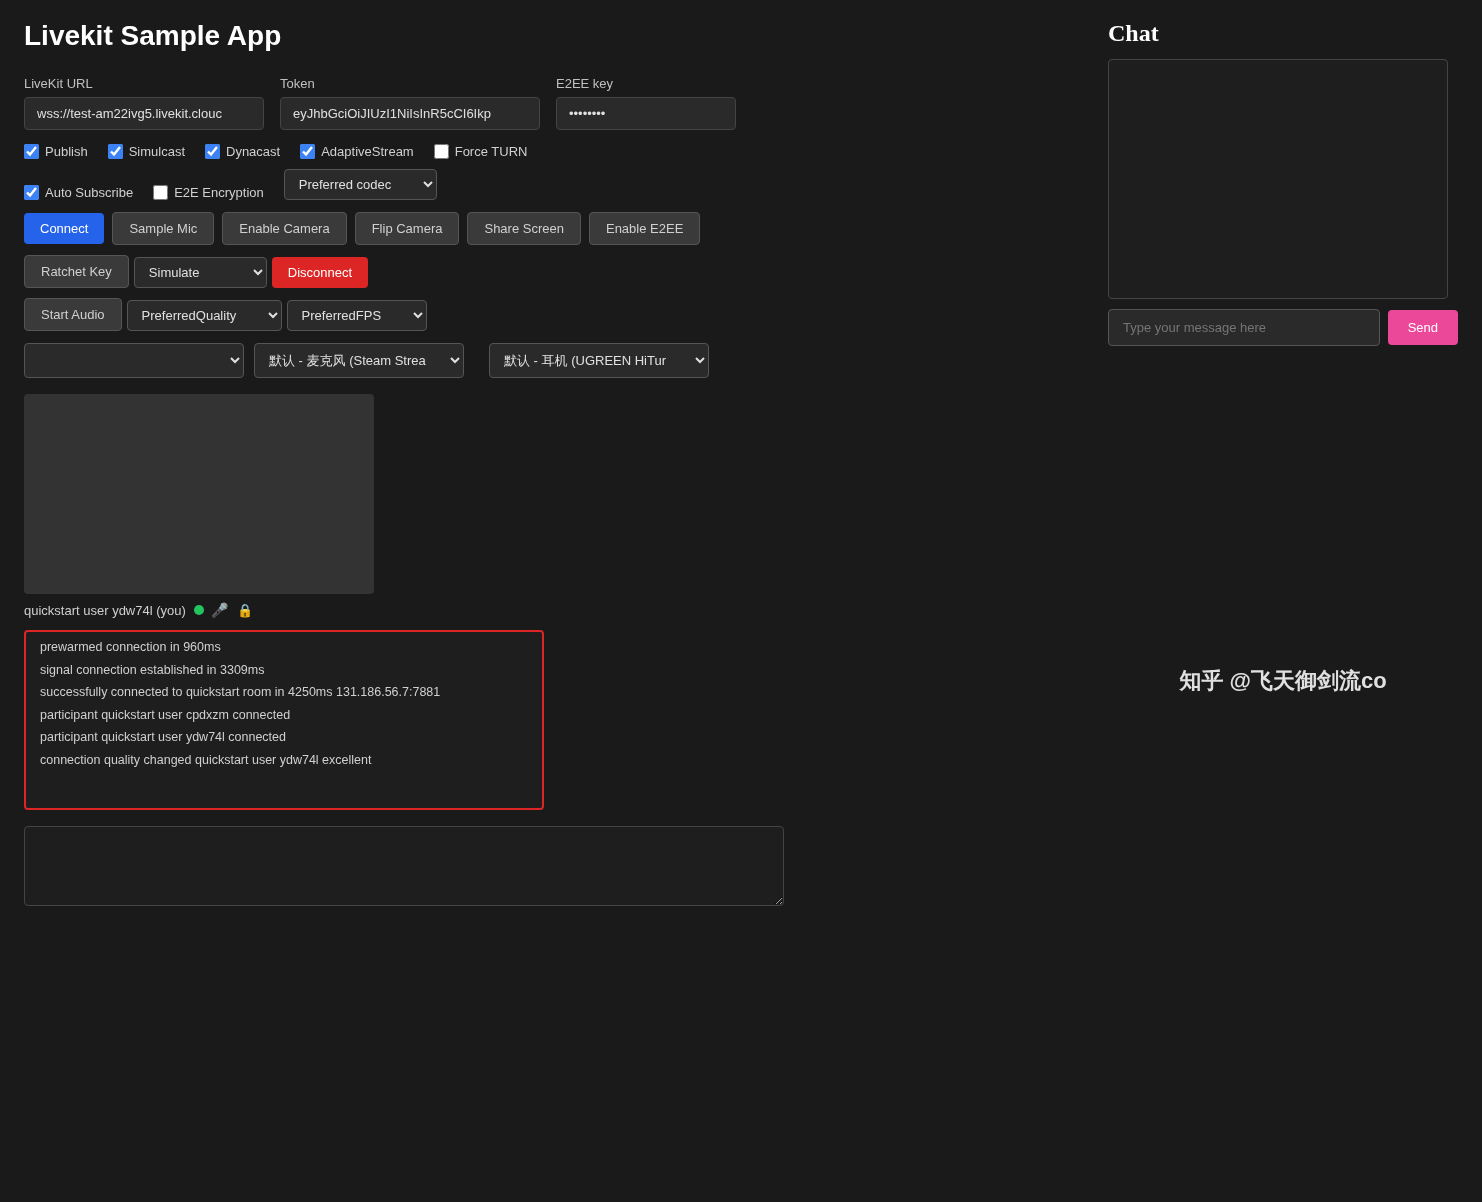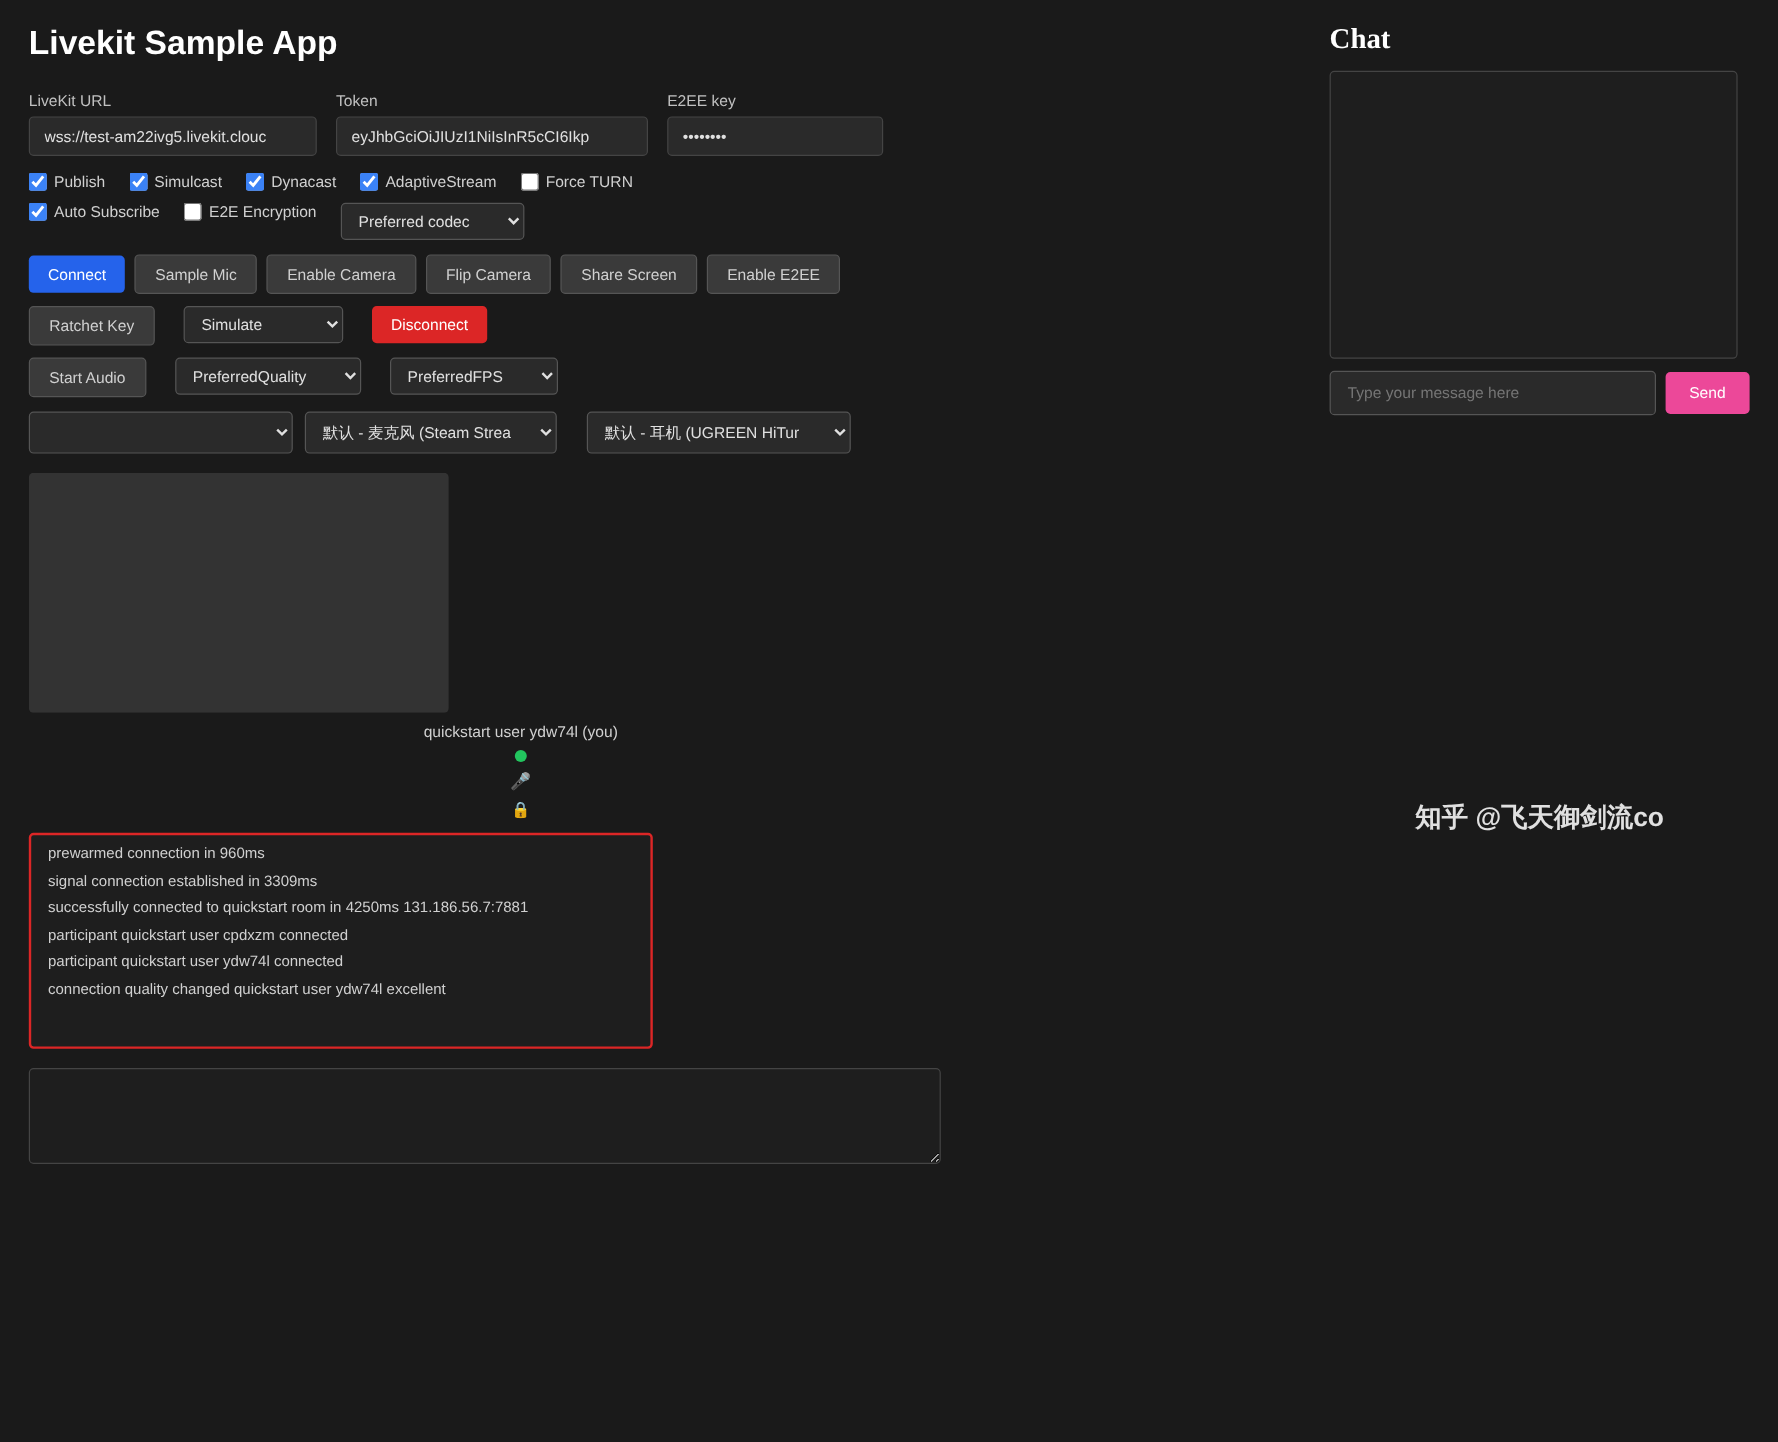--- a/index.html
+++ b/index.html
@@ -56,21 +56,21 @@
       color: #e0e0e0;
       padding: 8px 12px;
       font-size: 13px;
       outline: none;
     }
     .url-input { width: 240px; }
     .token-input { width: 260px; }
     .e2ee-input { width: 180px; }
     .checkbox-row {
       display: flex;
-      align-items: flex-start;
+      align-items: flex-end;
       gap: 20px;
       margin-bottom: 10px;
       flex-wrap: wrap;
     }
     .checkbox-item {
       display: flex;
       align-items: center;
       gap: 6px;
       cursor: pointer;
     }
@@ -110,22 +110,22 @@
       font-size: 13px;
       font-weight: 500;
       cursor: pointer;
       transition: opacity 0.15s;
     }
     .btn-blue { background: #2563eb; color: #fff; }
     .btn-gray { background: #3a3a3a; color: #d0d0d0; border: 1px solid #555; }
     .btn-red { background: #dc2626; color: #fff; }
     .row-mixed {
       display: flex;
-      gap: 24px;
-      align-items: flex-start;
+      gap: 5px;
+      align-items: flex-end;
       margin-bottom: 10px;
       flex-wrap: wrap;
     }
     .device-row {
       display: flex;
       gap: 10px;
       margin-bottom: 16px;
     }
     .device-select {
       background: #2a2a2a;
@@ -154,21 +154,20 @@
       height: 100%;
       background: #333;
     }
     .user-label {
       font-size: 13px;
       color: #d0d0d0;
       display: flex;
       align-items: center;
       gap: 8px;
       margin-bottom: 12px;
-      flex-direction: column;
     }
     .status-dot {
       width: 10px;
       height: 10px;
       border-radius: 50%;
       background: #22c55e;
       display: inline-block;
     }
     .mic-off-icon {
       color: #ef4444;

